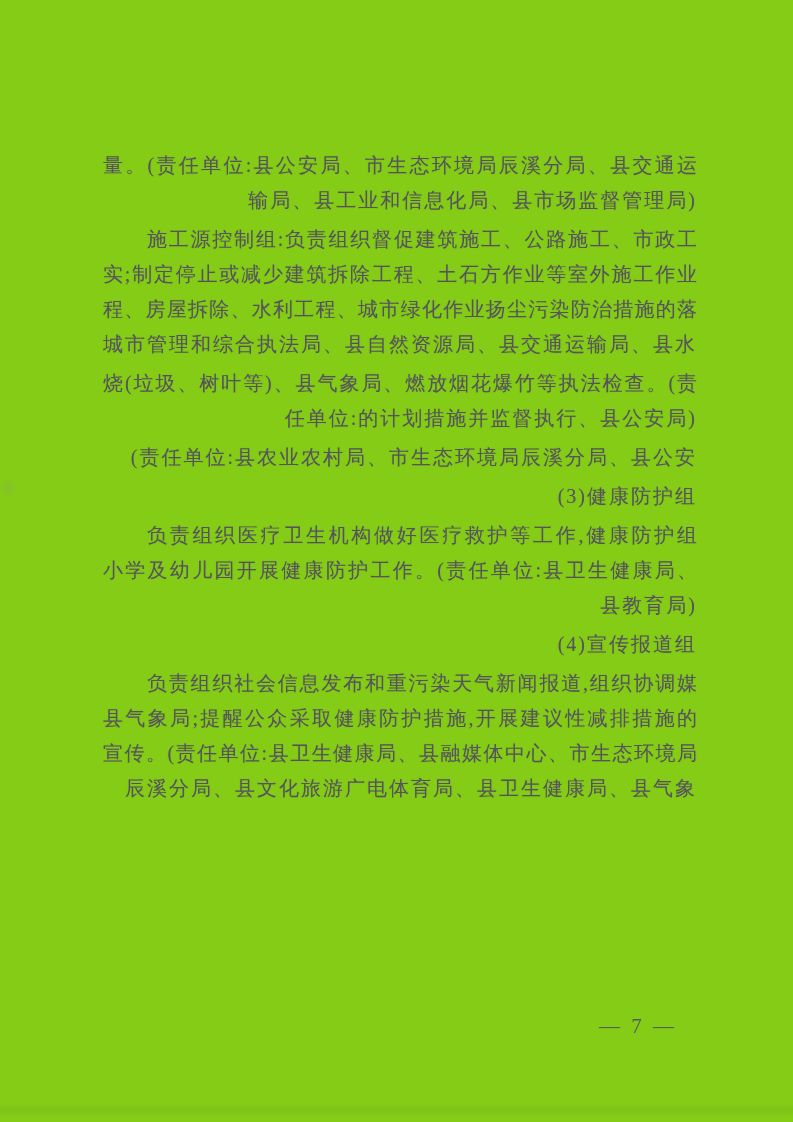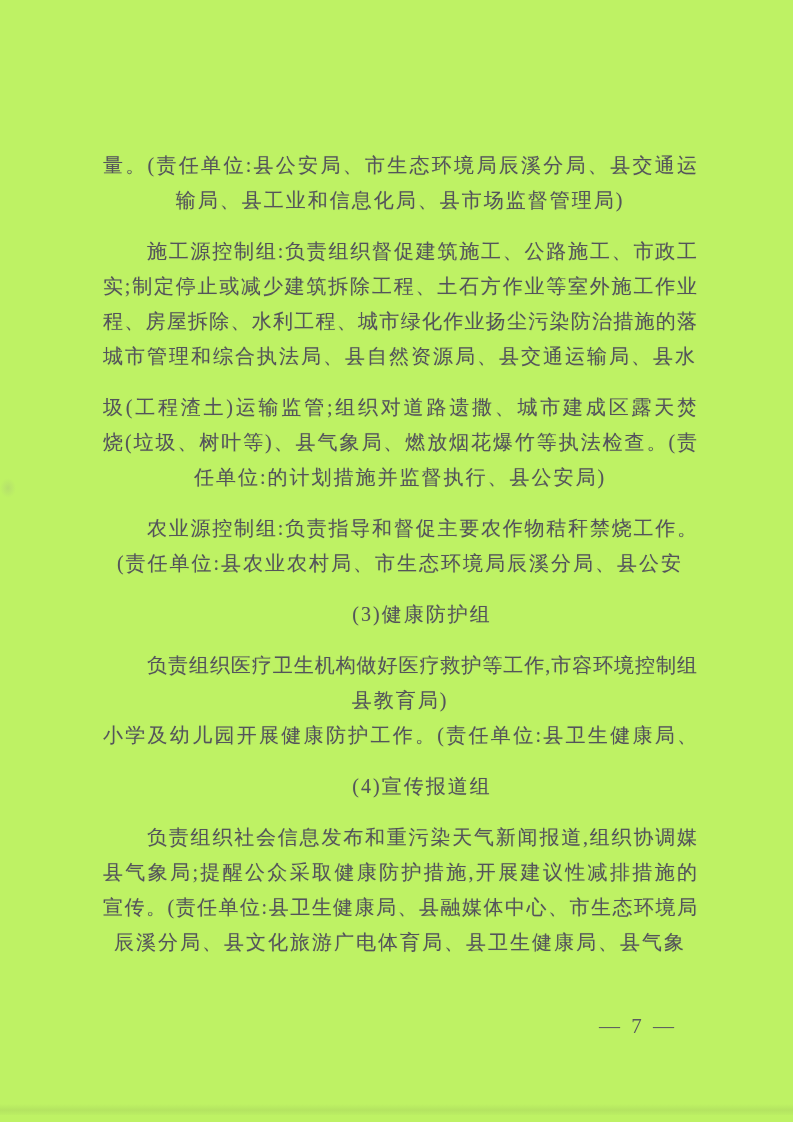--- a/index.html
+++ b/index.html
@@ -4,41 +4,41 @@
 <style>
   html, body {
     margin: 0;
     padding: 0;
     background: #ffffff;
   }
   .page {
     position: relative;
     width: 793px;
     height: 1122px;
-    background: #bef264;
+    background: #84cc16;
     overflow: hidden;
     font-family: "Liberation Serif", "DejaVu Serif", serif;
   }
   .content {
     position: absolute;
     left: 103px;
     top: 148px;
     width: 594px;
     color: #54545a;
     text-shadow: 0 0 1px rgba(110,110,115,0.35);
   }
   .para { margin: 0; }
-  .para + .para { margin-top: 16px; }
+  .para + .para { margin-top: 4px; }
   .line {
     font-size: 20px;
     line-height: 35px;
     height: 35px;
     overflow: hidden;
     letter-spacing: 2px;
-    text-align: center;
+    text-align: right;
   }
   .line.fill {
     letter-spacing: 0;
     text-align: justify;
     text-align-last: justify;
     text-justify: inter-character;
   }
   .line.indent { text-indent: 44px; }
   .page-number {
     position: absolute;
@@ -78,35 +78,33 @@
         <div class="line fill">量。(责任单位:县公安局、市生态环境局辰溪分局、县交通运</div>
         <div class="line">输局、县工业和信息化局、县市场监督管理局)</div>
       </div>
       <div class="para">
         <div class="line fill indent">施工源控制组:负责组织督促建筑施工、公路施工、市政工</div>
         <div class="line fill">实;制定停止或减少建筑拆除工程、土石方作业等室外施工作业</div>
         <div class="line fill">程、房屋拆除、水利工程、城市绿化作业扬尘污染防治措施的落</div>
         <div class="line">城市管理和综合执法局、县自然资源局、县交通运输局、县水利局)</div>
       </div>
       <div class="para">
-        <div class="line fill">圾(工程渣土)运输监管;组织对道路遗撒、城市建成区露天焚</div>
         <div class="line fill">烧(垃圾、树叶等)、县气象局、燃放烟花爆竹等执法检查。(责</div>
         <div class="line">任单位:的计划措施并监督执行、县公安局)</div>
       </div>
       <div class="para">
-        <div class="line fill indent">农业源控制组:负责指导和督促主要农作物秸秆禁烧工作。</div>
         <div class="line">(责任单位:县农业农村局、市生态环境局辰溪分局、县公安局)</div>
       </div>
       <div class="para">
         <div class="line indent">(3)健康防护组</div>
       </div>
       <div class="para">
-        <div class="line fill indent">负责组织医疗卫生机构做好医疗救护等工作,市容环境控制组</div>
+        <div class="line fill indent">负责组织医疗卫生机构做好医疗救护等工作,健康防护组</div>
+        <div class="line fill">小学及幼儿园开展健康防护工作。(责任单位:县卫生健康局、</div>
         <div class="line">县教育局)</div>
-        <div class="line fill">小学及幼儿园开展健康防护工作。(责任单位:县卫生健康局、</div>
       </div>
       <div class="para">
         <div class="line indent">(4)宣传报道组</div>
       </div>
       <div class="para">
         <div class="line fill indent">负责组织社会信息发布和重污染天气新闻报道,组织协调媒</div>
         <div class="line fill">县气象局;提醒公众采取健康防护措施,开展建议性减排措施的</div>
         <div class="line fill">宣传。(责任单位:县卫生健康局、县融媒体中心、市生态环境局</div>
         <div class="line">辰溪分局、县文化旅游广电体育局、县卫生健康局、县气象局)</div>
       </div>

